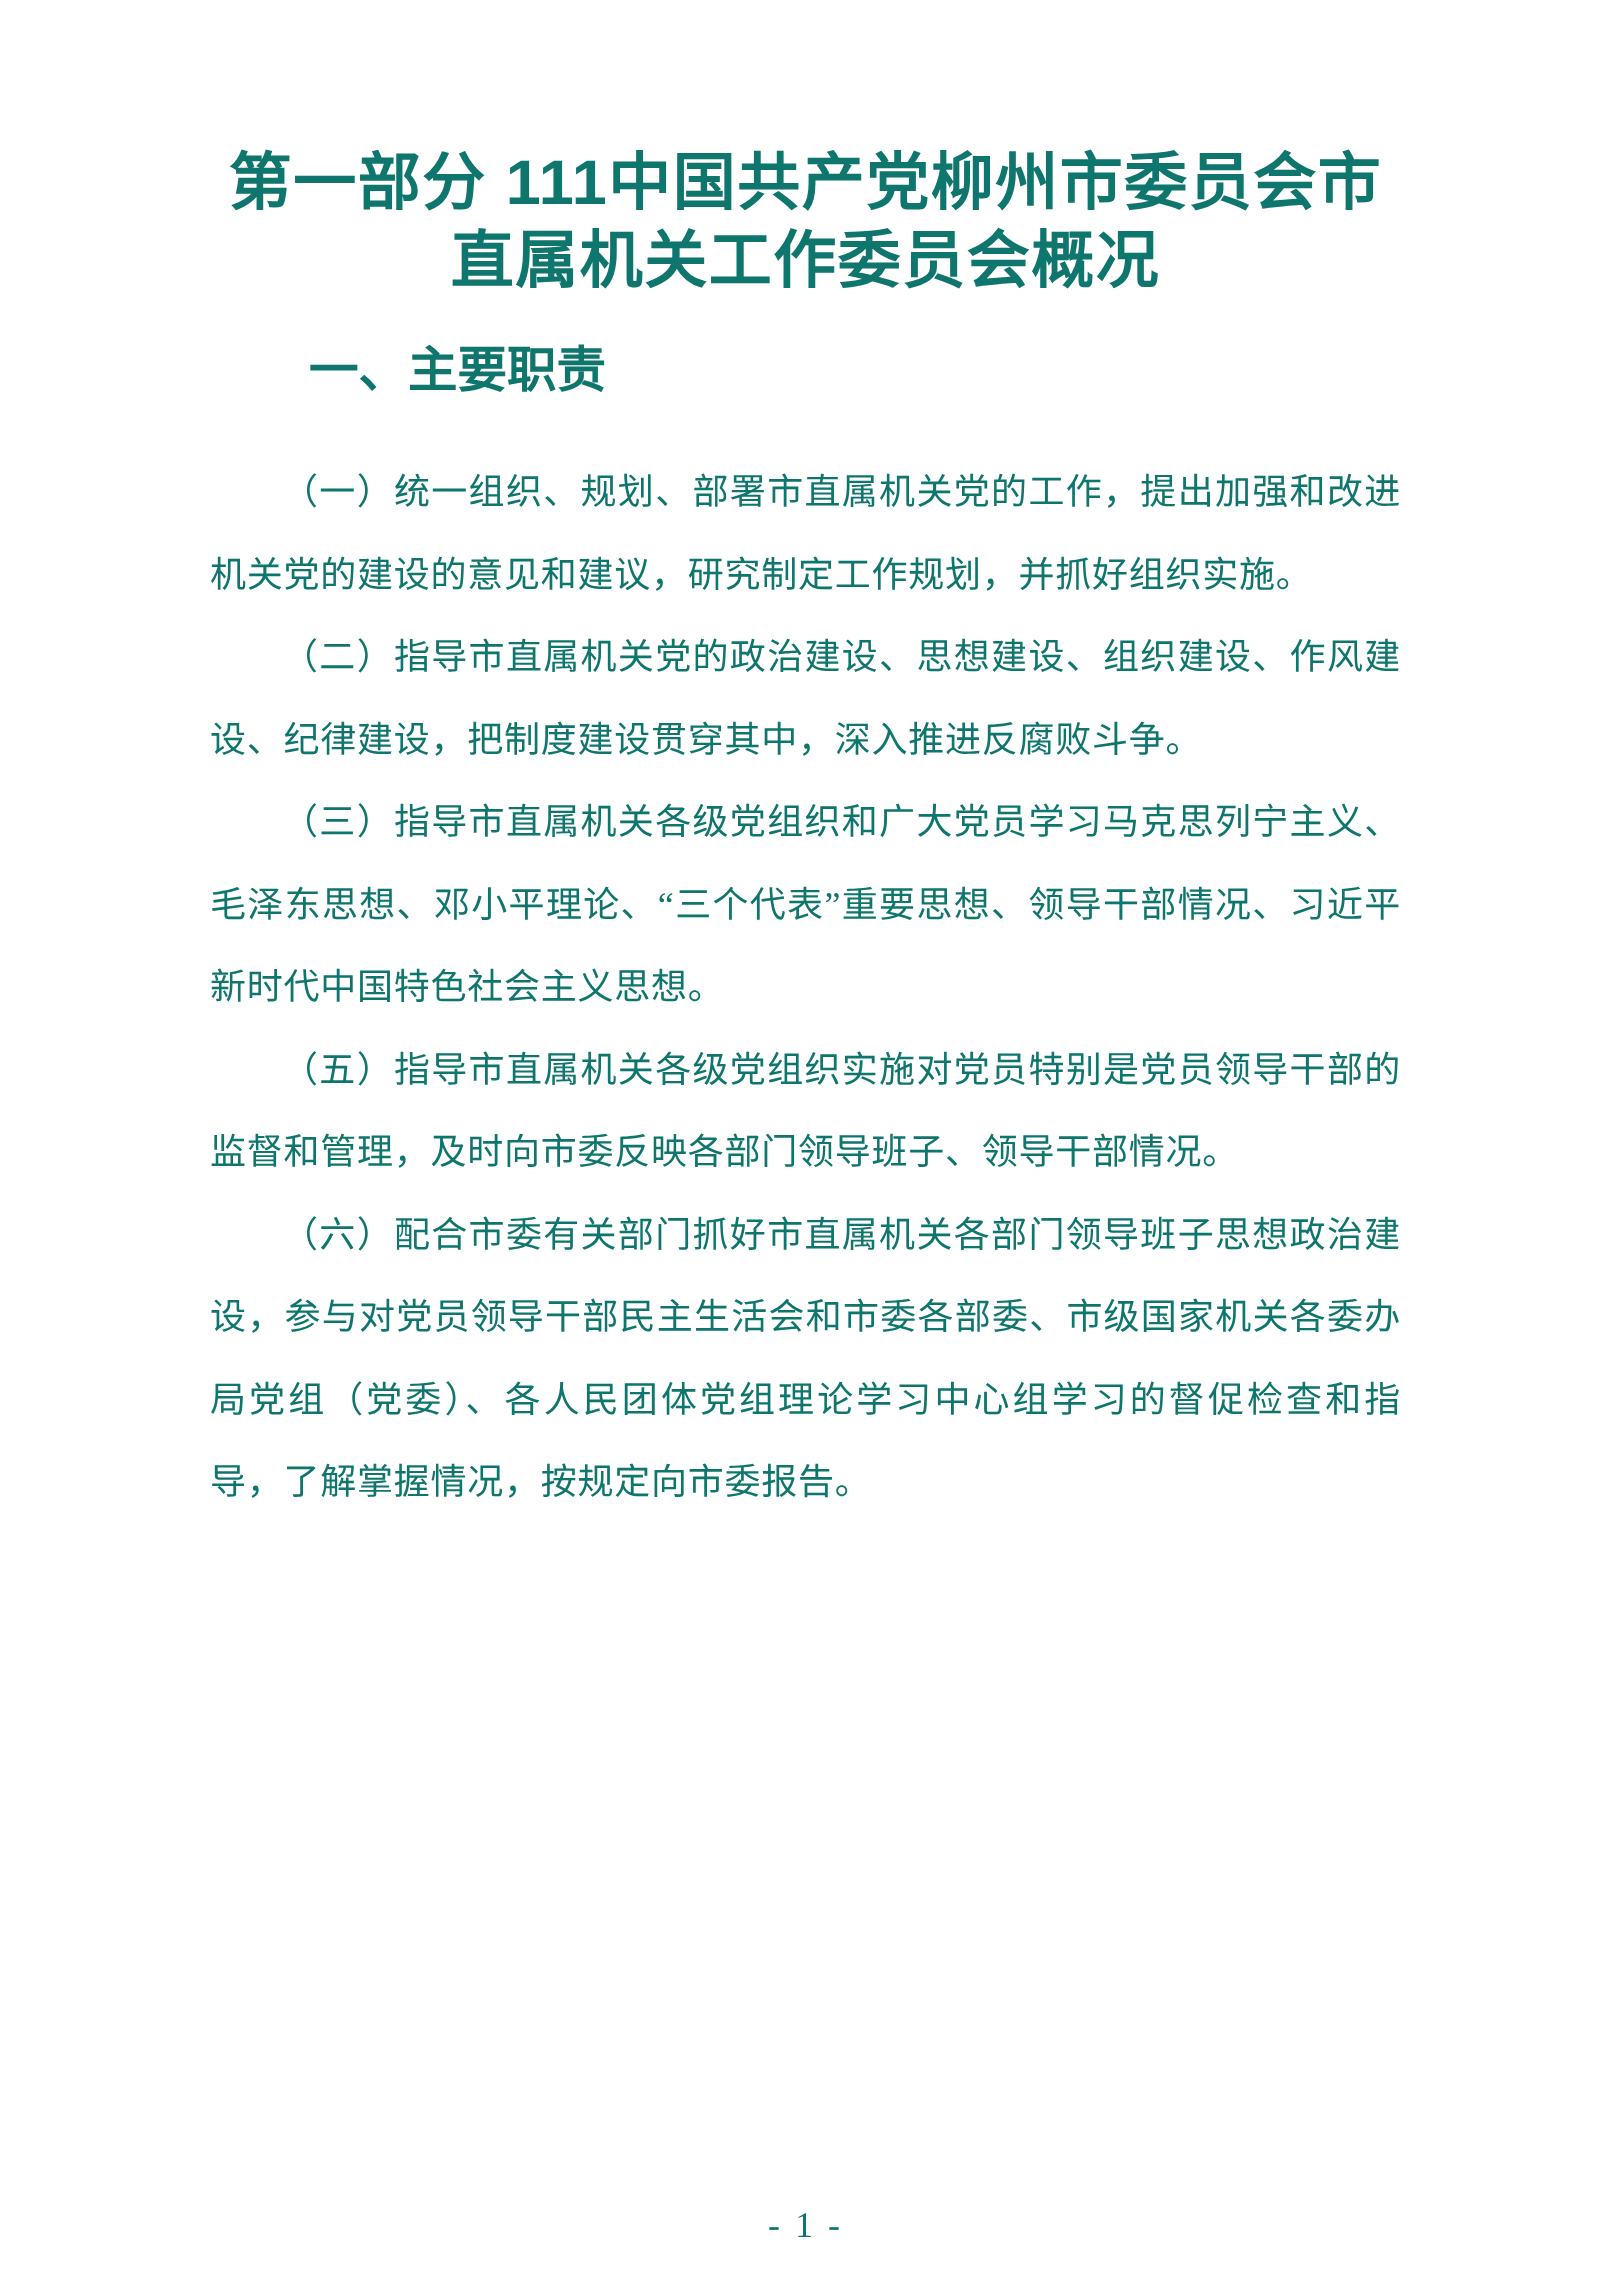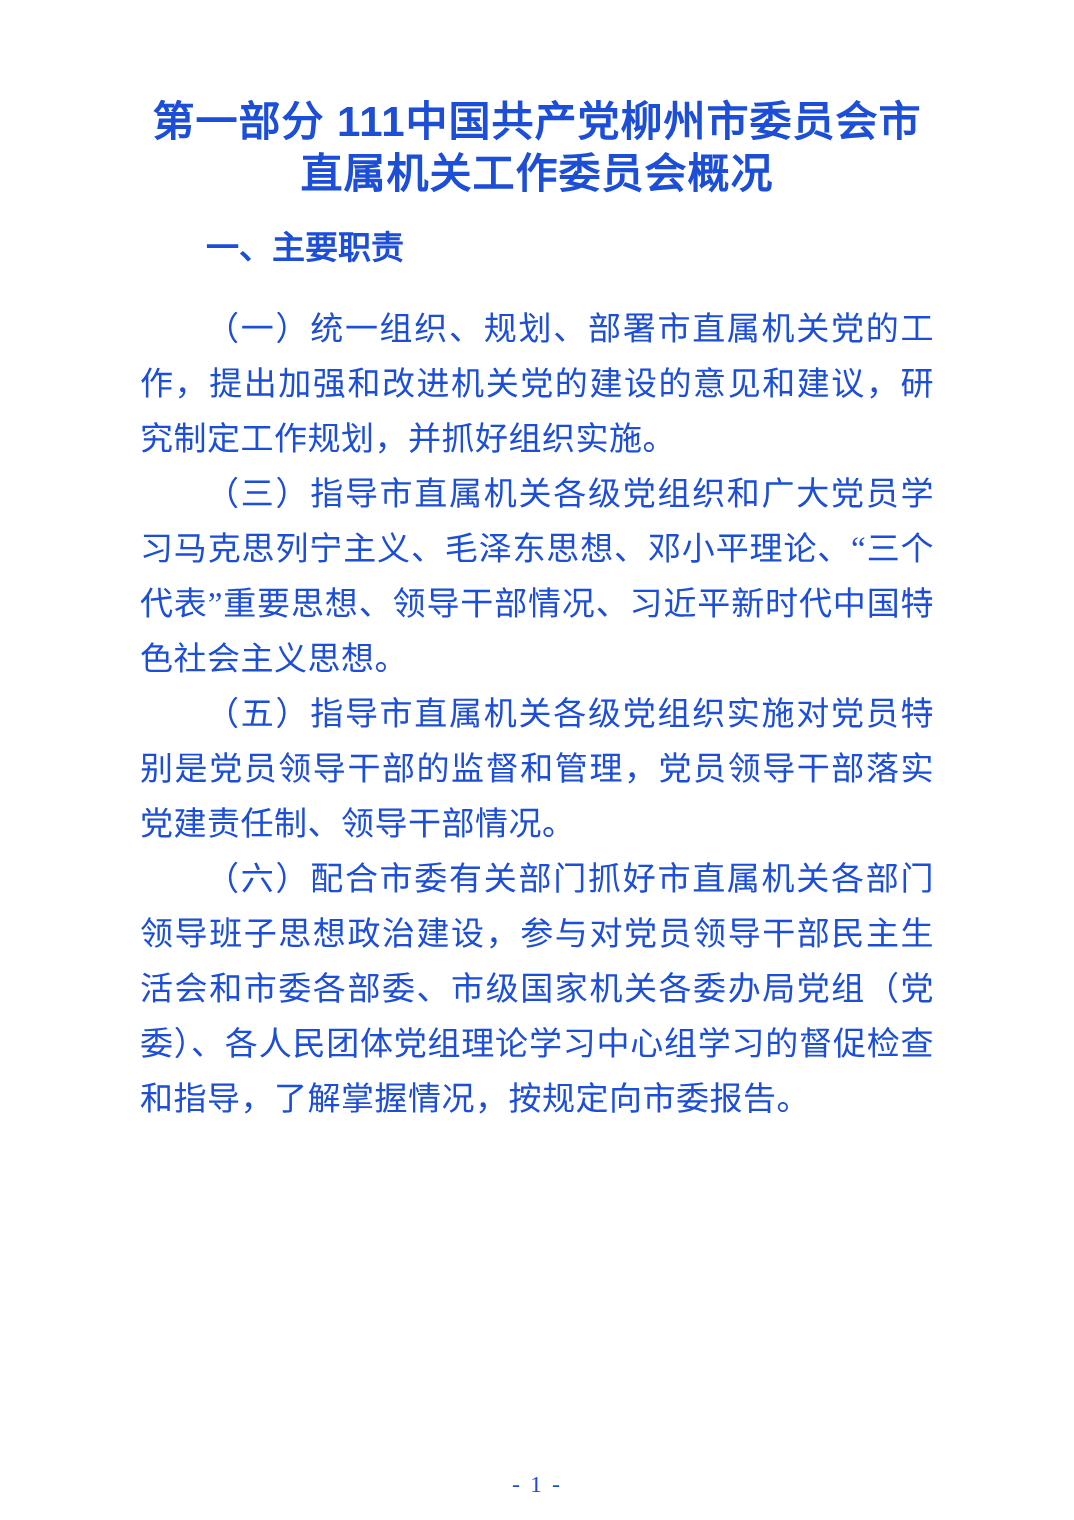--- a/index.html
+++ b/index.html
@@ -3,21 +3,21 @@
 <meta charset="utf-8">
 <style>
   * { margin: 0; padding: 0; box-sizing: border-box; }
   html, body { background: #e9e9e9; }
   .page {
     position: relative;
     width: 1074px;
     height: 1520px;
     margin: 0 auto;
     background: #ffffff;
-    color: #1d4ed8;
+    color: #0f766e;
     overflow: hidden;
   }
   .content {
     position: absolute;
     left: 140px;
     right: 140px;
     top: 96px;
   }
   .doc-title {
     font-family: "Liberation Sans", "DejaVu Sans", sans-serif;
@@ -31,21 +31,21 @@
   .section-heading {
     font-family: Liberation Serif, serif;
     font-weight: bold;
     font-size: 33px;
     line-height: 40px;
     text-indent: 2em;
     margin-bottom: 34px;
   }
   .body-text p {
     font-family: "Liberation Serif", "DejaVu Serif", serif;
-    font-size: 33px;
+    font-size: 24px;
     line-height: 55px;
     text-align: justify;
     text-justify: inter-character;
     text-indent: 2em;
     letter-spacing: 0.5px;
   }
   .page-number {
     position: absolute;
     bottom: 22px;
     left: 0;
@@ -58,19 +58,20 @@
 </style>
 </head>
 <body>
 
 <div class="page">
   <div class="content">
     <h1 class="doc-title">第一部分 111中国共产党柳州市委员会市直属机关工作委员会概况</h1>
     <h2 class="section-heading">一、主要职责</h2>
     <div class="body-text">
       <p>（一）统一组织、规划、部署市直属机关党的工作，提出加强和改进机关党的建设的意见和建议，研究制定工作规划，并抓好组织实施。</p>
+      <p>（二）指导市直属机关党的政治建设、思想建设、组织建设、作风建设、纪律建设，把制度建设贯穿其中，深入推进反腐败斗争。</p>
       <p>（三）指导市直属机关各级党组织和广大党员学习马克思列宁主义、毛泽东思想、邓小平理论、“三个代表”重要思想、领导干部情况、习近平新时代中国特色社会主义思想。</p>
-      <p>（五）指导市直属机关各级党组织实施对党员特别是党员领导干部的监督和管理，党员领导干部落实党建责任制、领导干部情况。</p>
+      <p>（五）指导市直属机关各级党组织实施对党员特别是党员领导干部的监督和管理，及时向市委反映各部门领导班子、领导干部情况。</p>
       <p>（六）配合市委有关部门抓好市直属机关各部门领导班子思想政治建设，参与对党员领导干部民主生活会和市委各部委、市级国家机关各委办局党组（党委）、各人民团体党组理论学习中心组学习的督促检查和指导，了解掌握情况，按规定向市委报告。</p>
     </div>
   </div>
   <div class="page-number">- 1 -</div>
 </div>
 
 </body></html>

